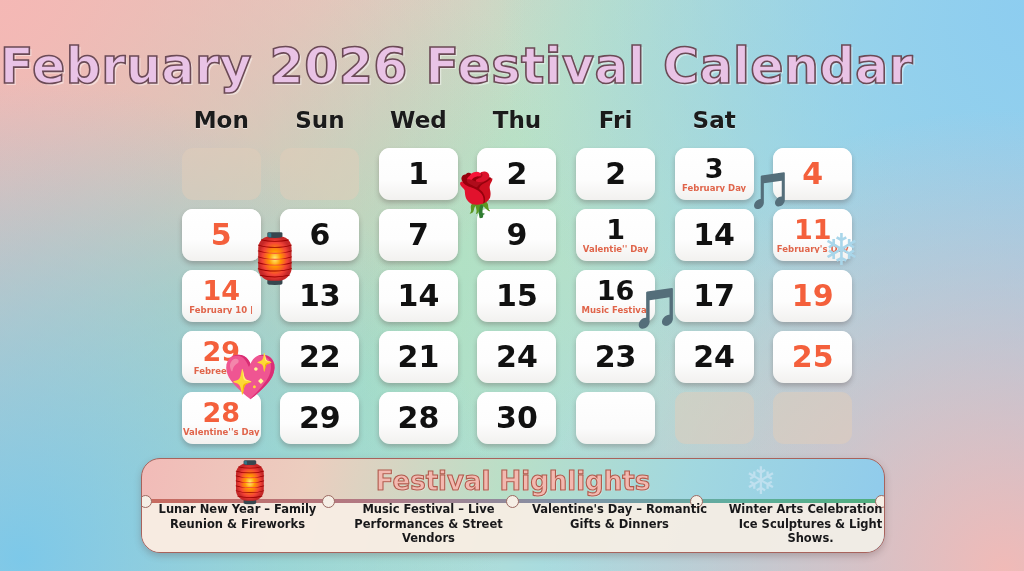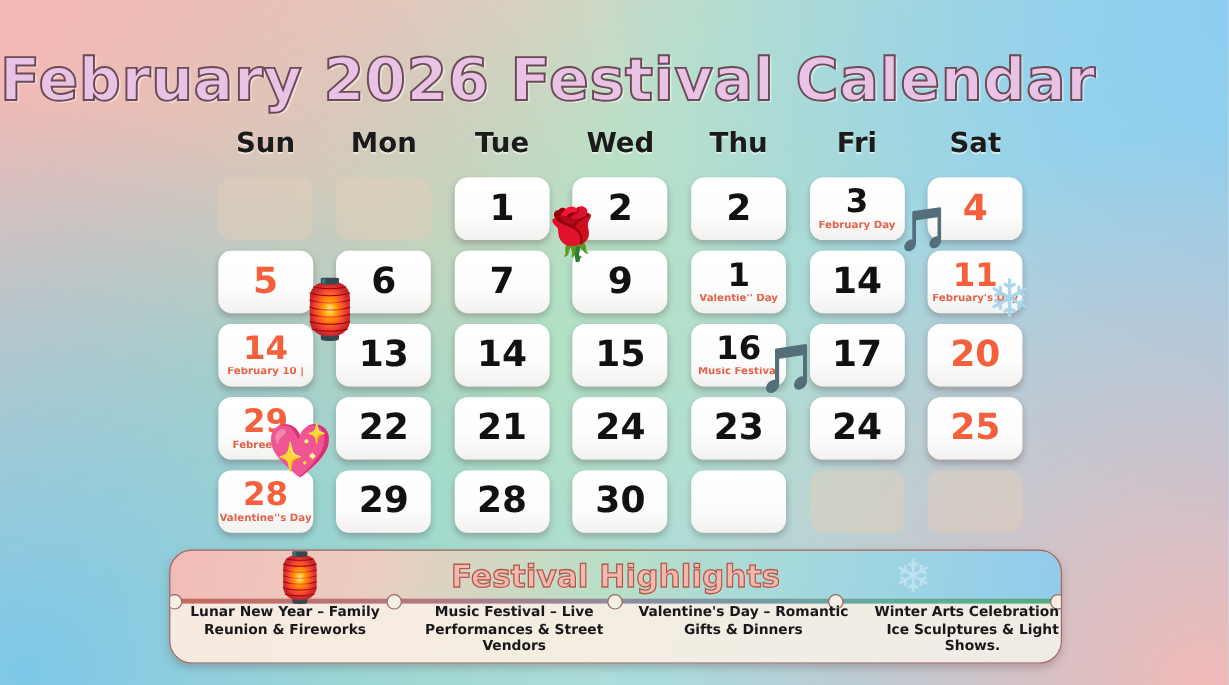--- a/index.html
+++ b/index.html
@@ -135,23 +135,22 @@
   #deco-footer-snow{left:745px;top:462px;font-size:38px;color:#bfe0ef;}
 </style>
 </head>
 <body>
 
 <div id="stage">
 
   <div id="title">February 2026 Festival Calendar</div>
 
   <div id="weekdays">
+      <div class="wd">Mon</div>
       <div class="wd">Sun</div>
-      <div class="wd">Mon</div>
-      <div class="wd">Tue</div>
       <div class="wd">Wed</div>
       <div class="wd">Thu</div>
       <div class="wd">Fri</div>
       <div class="wd">Sat</div>
     </div>
 
   <div id="grid">
       <div class="cellwrap">
         <div class="cell ghost"></div>
       </div>
@@ -248,21 +247,21 @@
           <div class="dlabel">Music Festival</div>
         </div>
       </div>
       <div class="cellwrap">
         <div class="cell day">
           <div class="dnum">17</div>
         </div>
       </div>
       <div class="cellwrap">
         <div class="cell day">
-          <div class="dnum accent">20</div>
+          <div class="dnum accent">19</div>
         </div>
       </div>
       <div class="cellwrap">
         <div class="cell day has-label">
           <div class="dnum accent">29</div>
           <div class="dlabel">Febreetnua</div>
         </div>
       </div>
       <div class="cellwrap">
         <div class="cell day">

